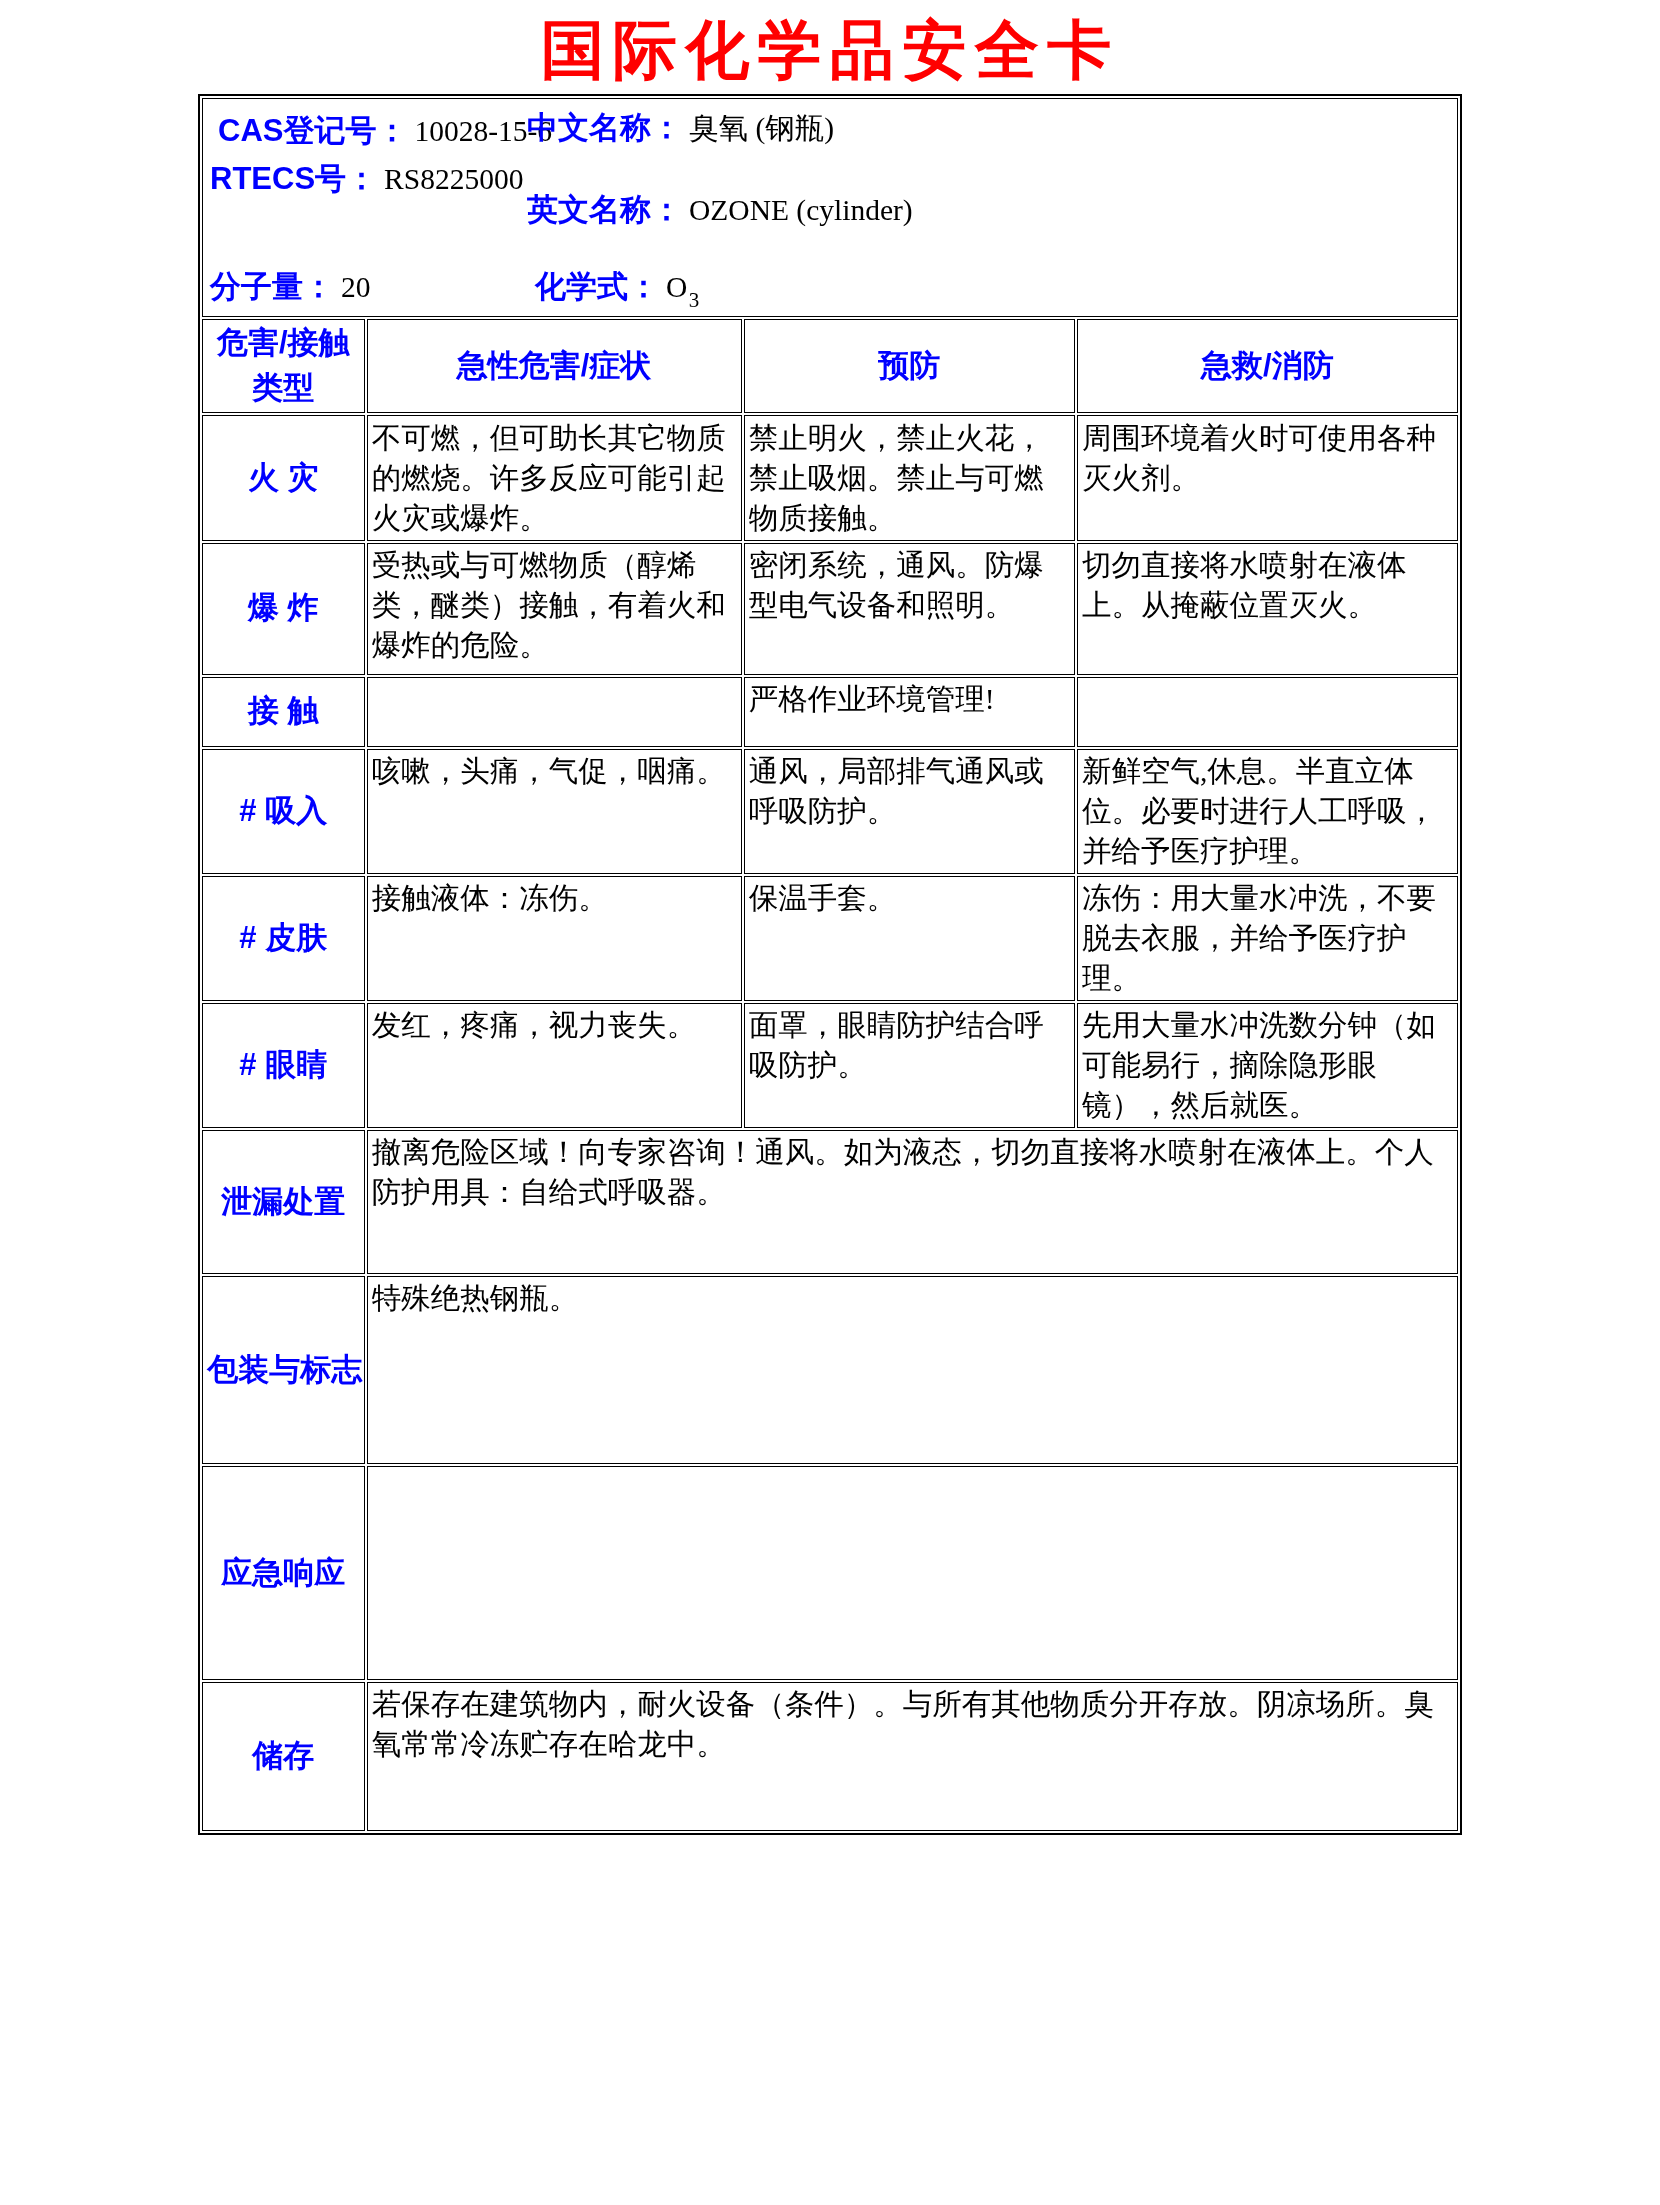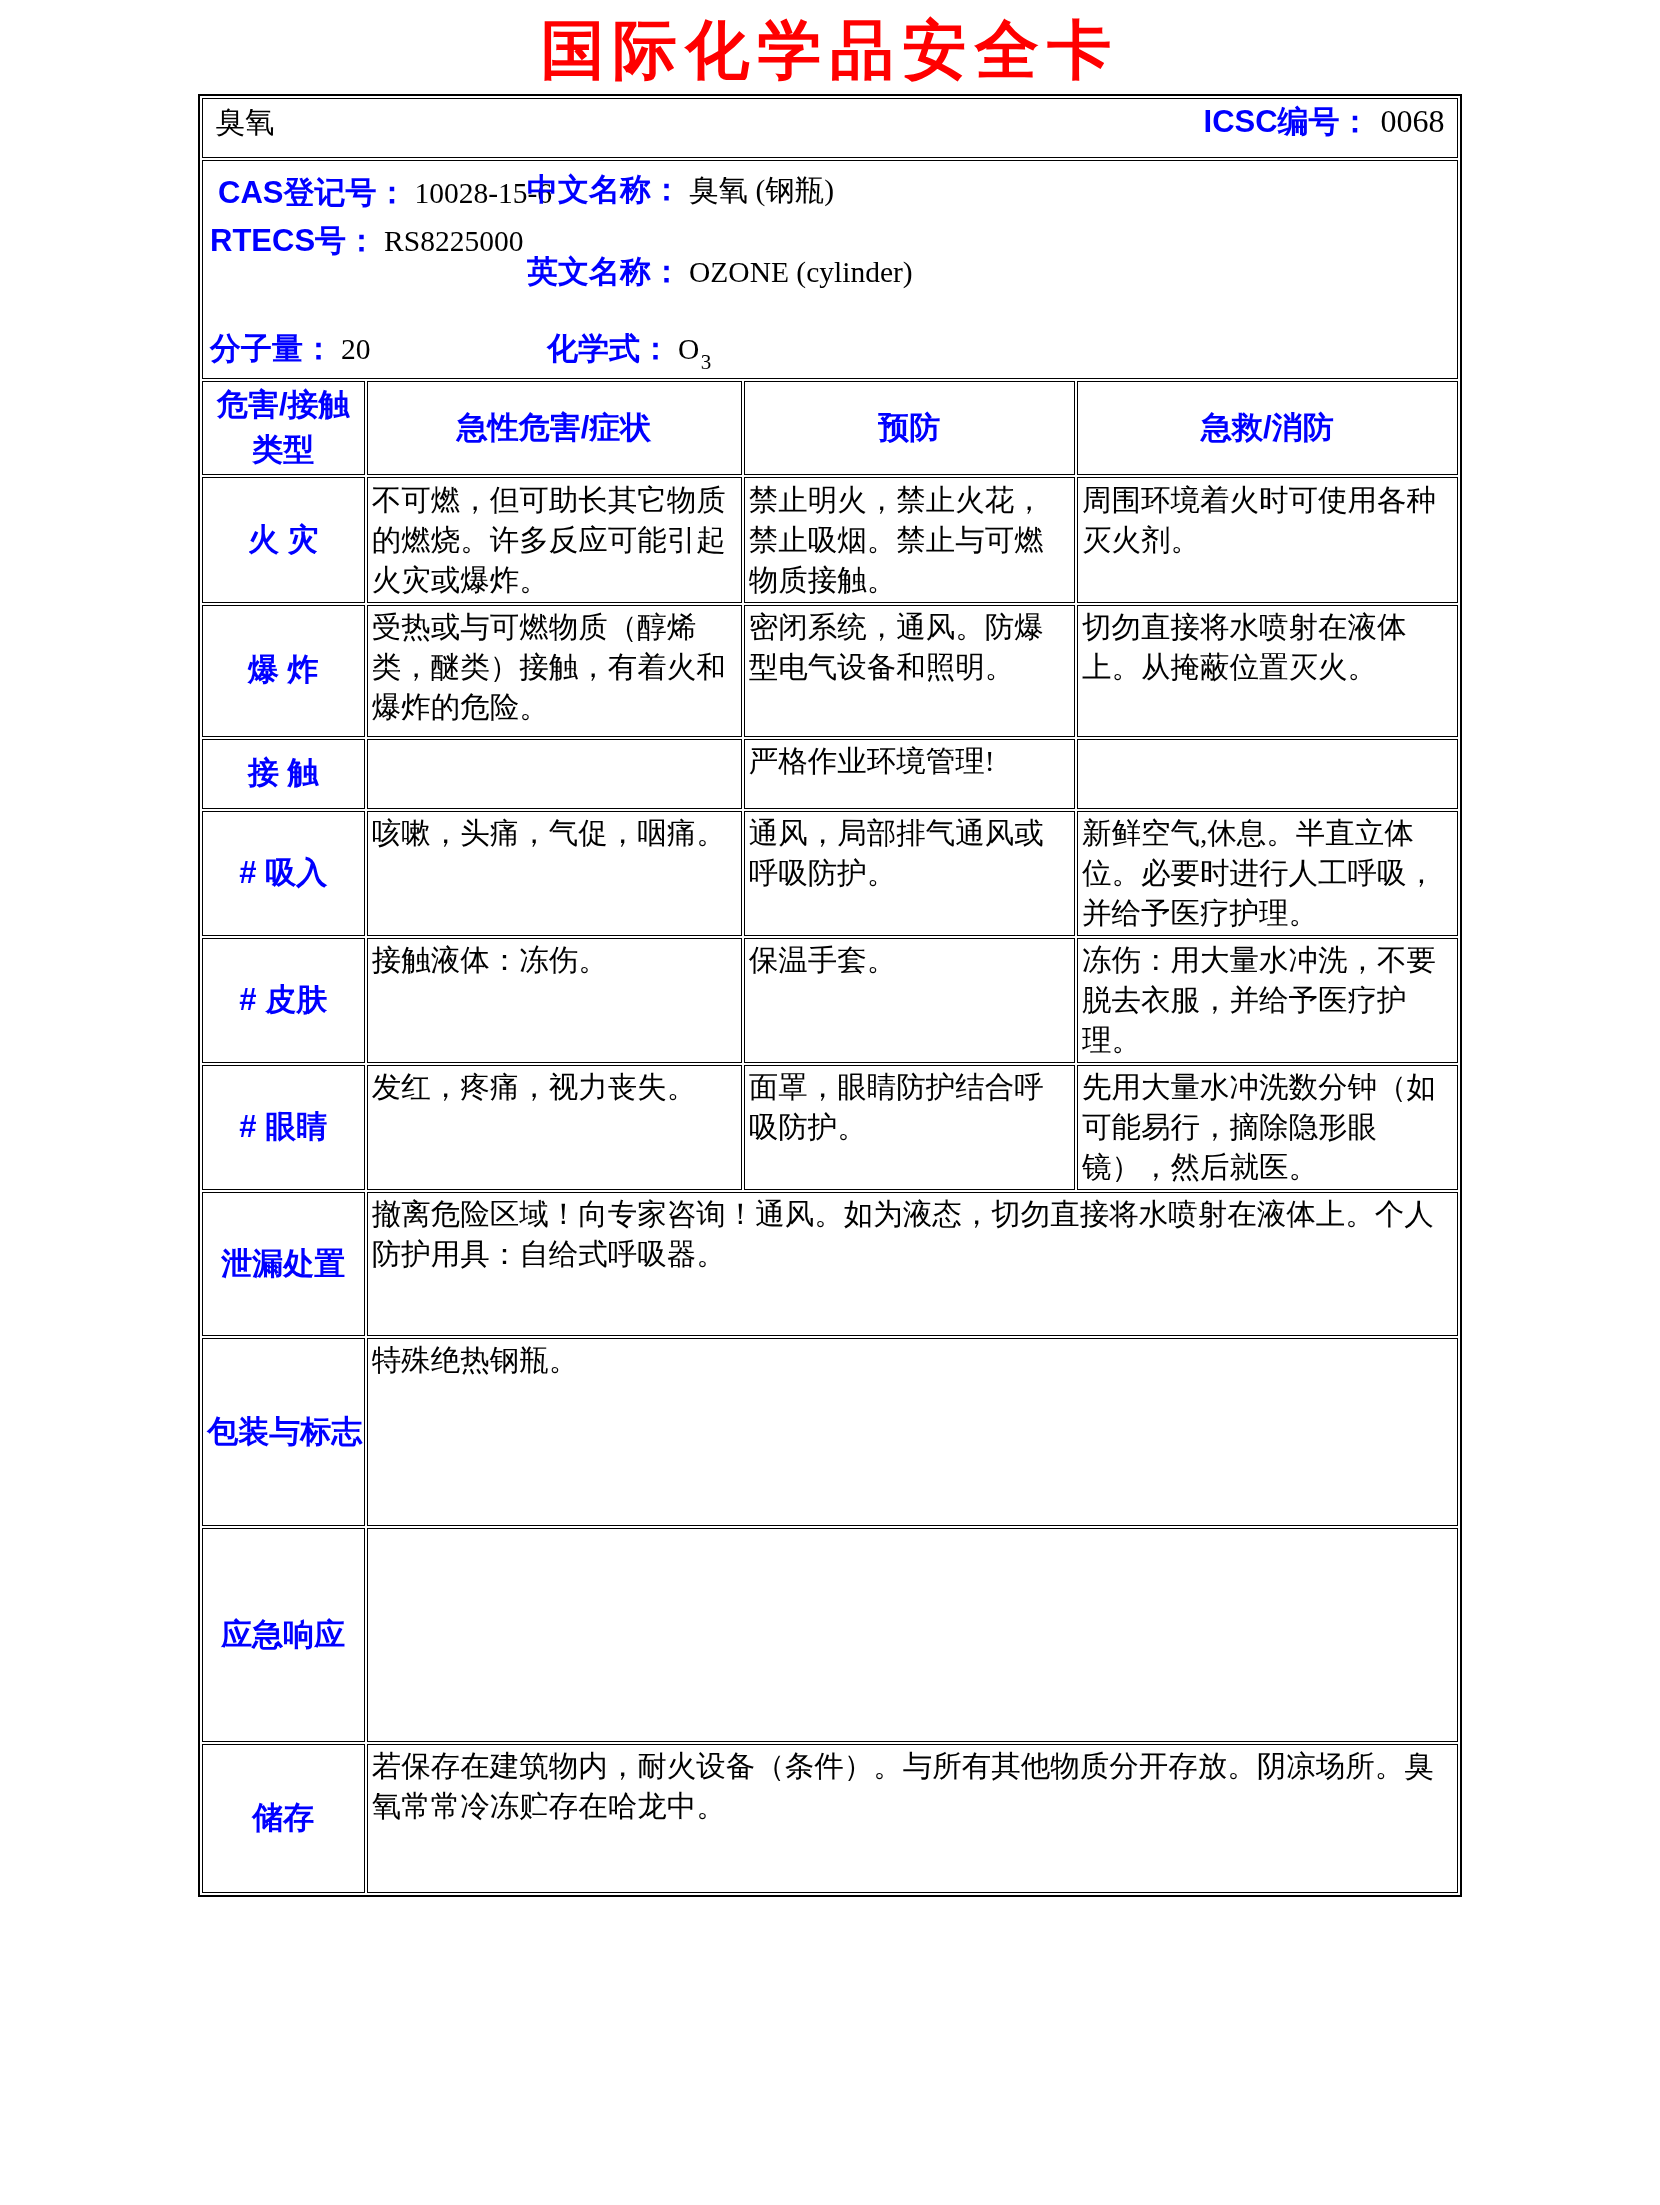--- a/index.html
+++ b/index.html
@@ -84,49 +84,39 @@
   
   td.rowB { position: relative; }
   .fld { position: absolute; white-space: nowrap; }
   .fld .lbl { font-size: 31px; }
   .fld .val { font-size: 29.5px; margin-left: 7px; }
   .pos-cas     { left: 15px;  top: 11.2px;  }
   .pos-cnname  { left: 324px; top: 8.4px;  }
   .pos-rtecs   { left: 7px;  top: 59px;  }
   .pos-enname  { left: 324px; top: 90px; }
   .pos-mw      { left: 7px;  top: 167px; }
-  .pos-formula { left: 344px; top: 167px; }
+  .pos-formula { left: 332px; top: 167px; }
   .fsub { font-size: 21px; vertical-align: -9.8px; margin-left: 1.4px; }
 </style>
 </head>
 <body>
 
 <div class="page">
 
   <h1 class="title">国际化学品安全卡</h1>
 
   <table class="card">
     <colgroup>
         <col class="c1">
         <col class="c2">
         <col class="c3">
         <col class="c4">
       </colgroup>
     <tbody>
 
-      <tr style="height:60px;">
-        <td colspan="4">
-          <div class="rowA-flex">
-            <span class="substance">臭氧</span>
-            <span>
-              <span class="blue-lbl lbl">ICSC编号：</span><span class="val">0068</span>
-            </span>
-          </div>
-        </td>
-      </tr>
 
       <tr style="height:219px;">
         <td colspan="4" class="rowB">
           <span class="fld pos-cas">
             <span class="blue-lbl lbl">CAS登记号：</span><span class="val">10028-15-6</span>
           </span>
           <span class="fld pos-cnname">
             <span class="blue-lbl lbl">中文名称：</span><span class="val">臭氧 (钢瓶)</span>
           </span>
           <span class="fld pos-rtecs">

